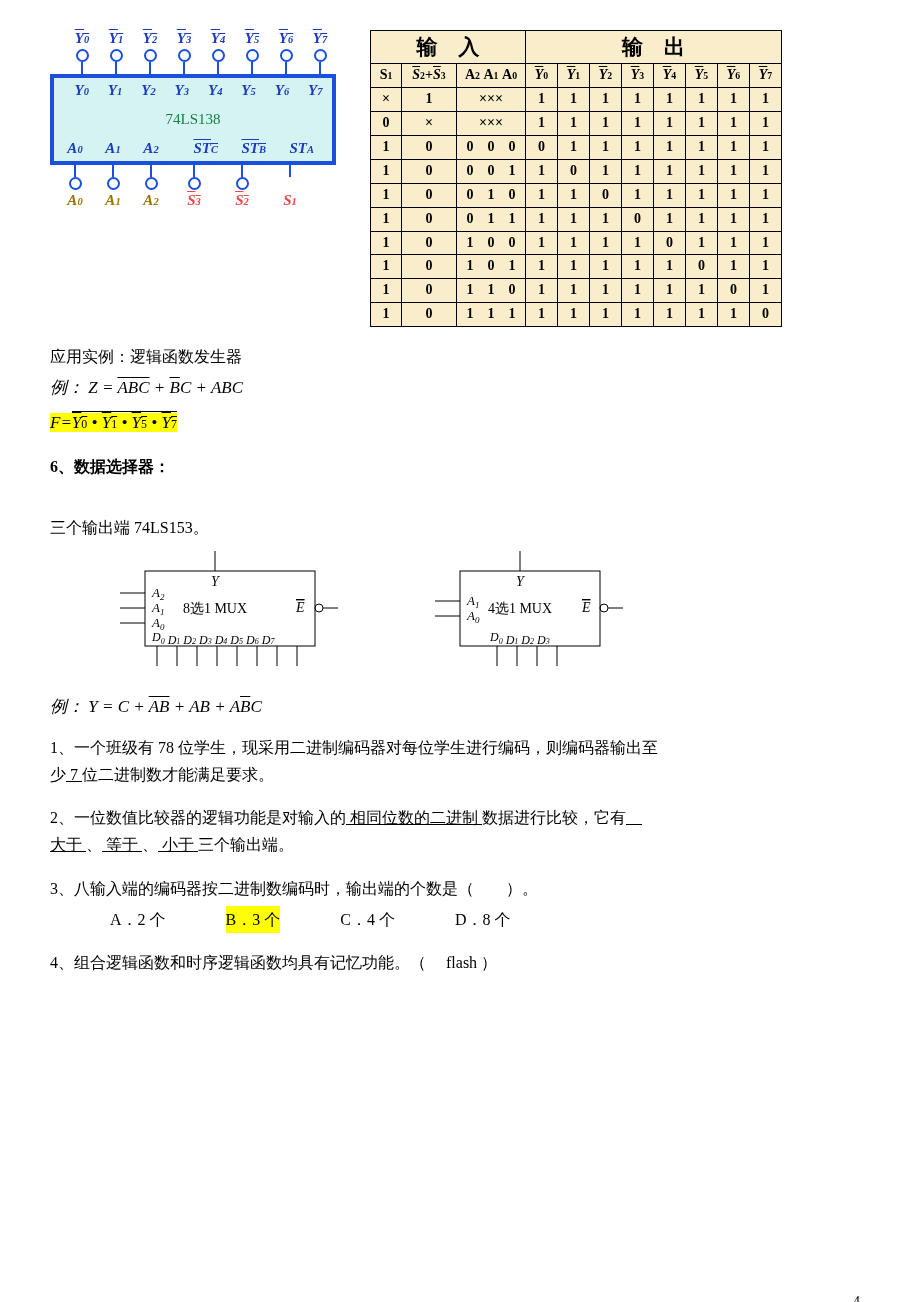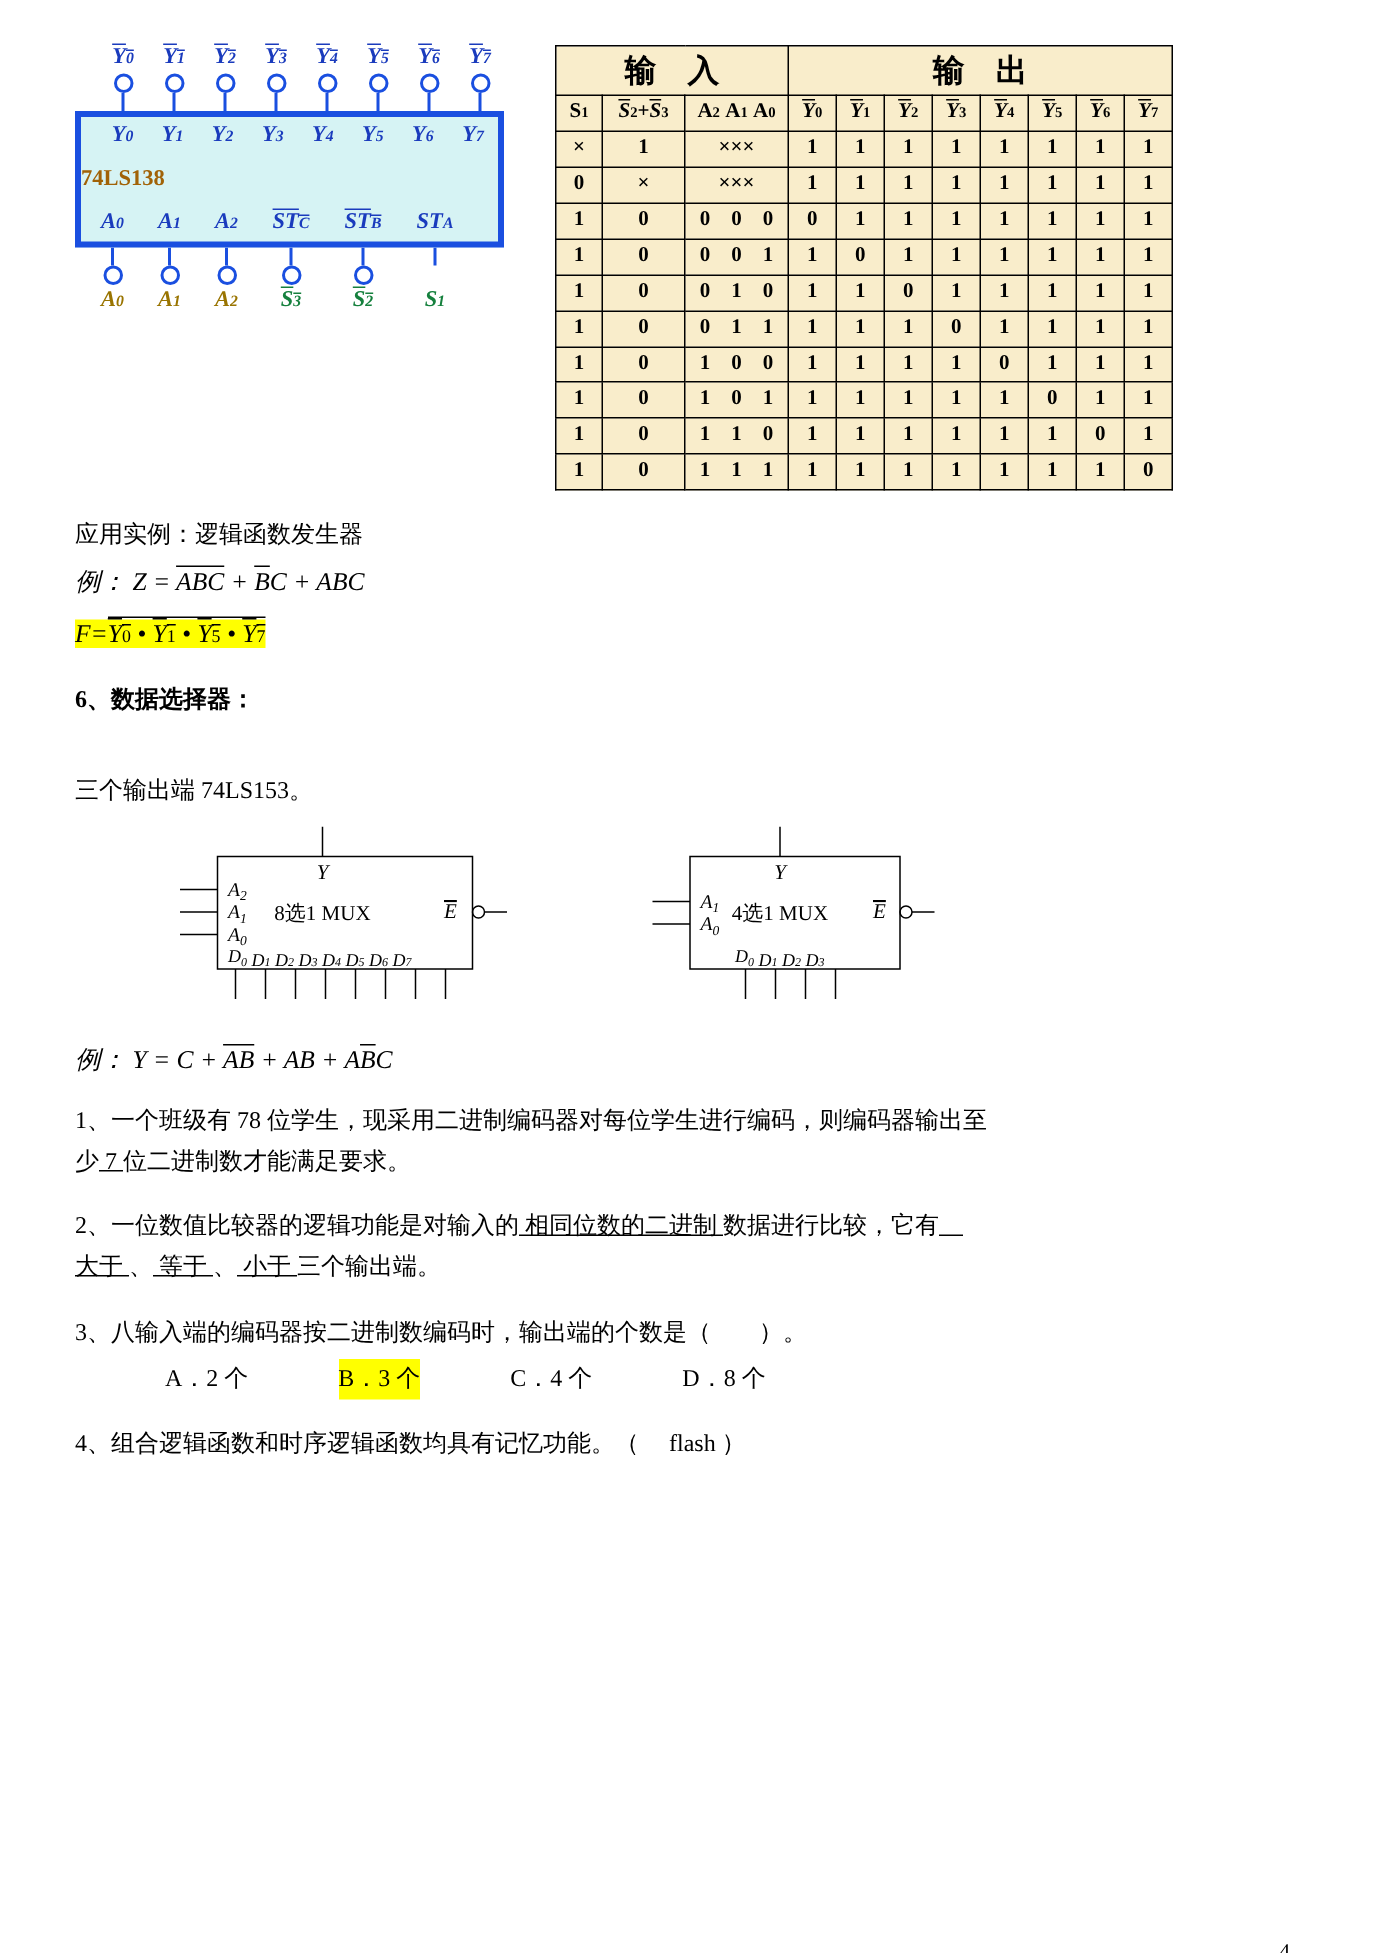--- a/index.html
+++ b/index.html
@@ -72,38 +72,39 @@
     display: flex;
     margin-left: 11px;
   }
   .chip-row .cpin {
     width: 34px;
     text-align: center;
     color: #1a3bbd;
     font-style: italic;
   }
   .chip-name {
-    text-align: left;
-    color: #a16207;
+    text-align: center;
+    color: #15803d;
     font-family: "Times New Roman", serif;
-    font-weight: bold;
+    font-weight: normal;
     margin: 12px 0 12px 0;
   }
   .chip-row2 {
     display: flex;
     margin-left: 2px;
   }
   .chip-row2 .cpin2 {
     width: 38px;
     text-align: center;
     color: #1a3bbd;
     font-style: italic;
   }
   .chip-row2 .cpin2.wide {
     width: 48px;
+    text-align: right;
   }
   .pins-bottom2 {
     display: flex;
     margin-left: 6px;
   }
   .pins-bottom2 .pin {
     width: 38px;
   }
   .pins-bottom2 .pin.wide {
     width: 48px;
@@ -112,21 +113,21 @@
     display: flex;
     margin-left: 6px;
     margin-top: 2px;
   }
   .pin-labels-bot .plabel {
     width: 38px;
     text-align: center;
     font-style: italic;
     color: #997400;
   }
-  .pin-labels-bot .plabel.red { color: #15803d; }
+  .pin-labels-bot .plabel.red { color: #ef4444; }
   .pin-labels-bot .plabel.wide { width: 48px; }
   .ov { text-decoration: overline; }
   .sub { font-size: 0.7em; }
 
   
   .ttable {
     border-collapse: collapse;
     font-family: "Times New Roman", serif;
     font-size: 14px;
     font-weight: bold;

